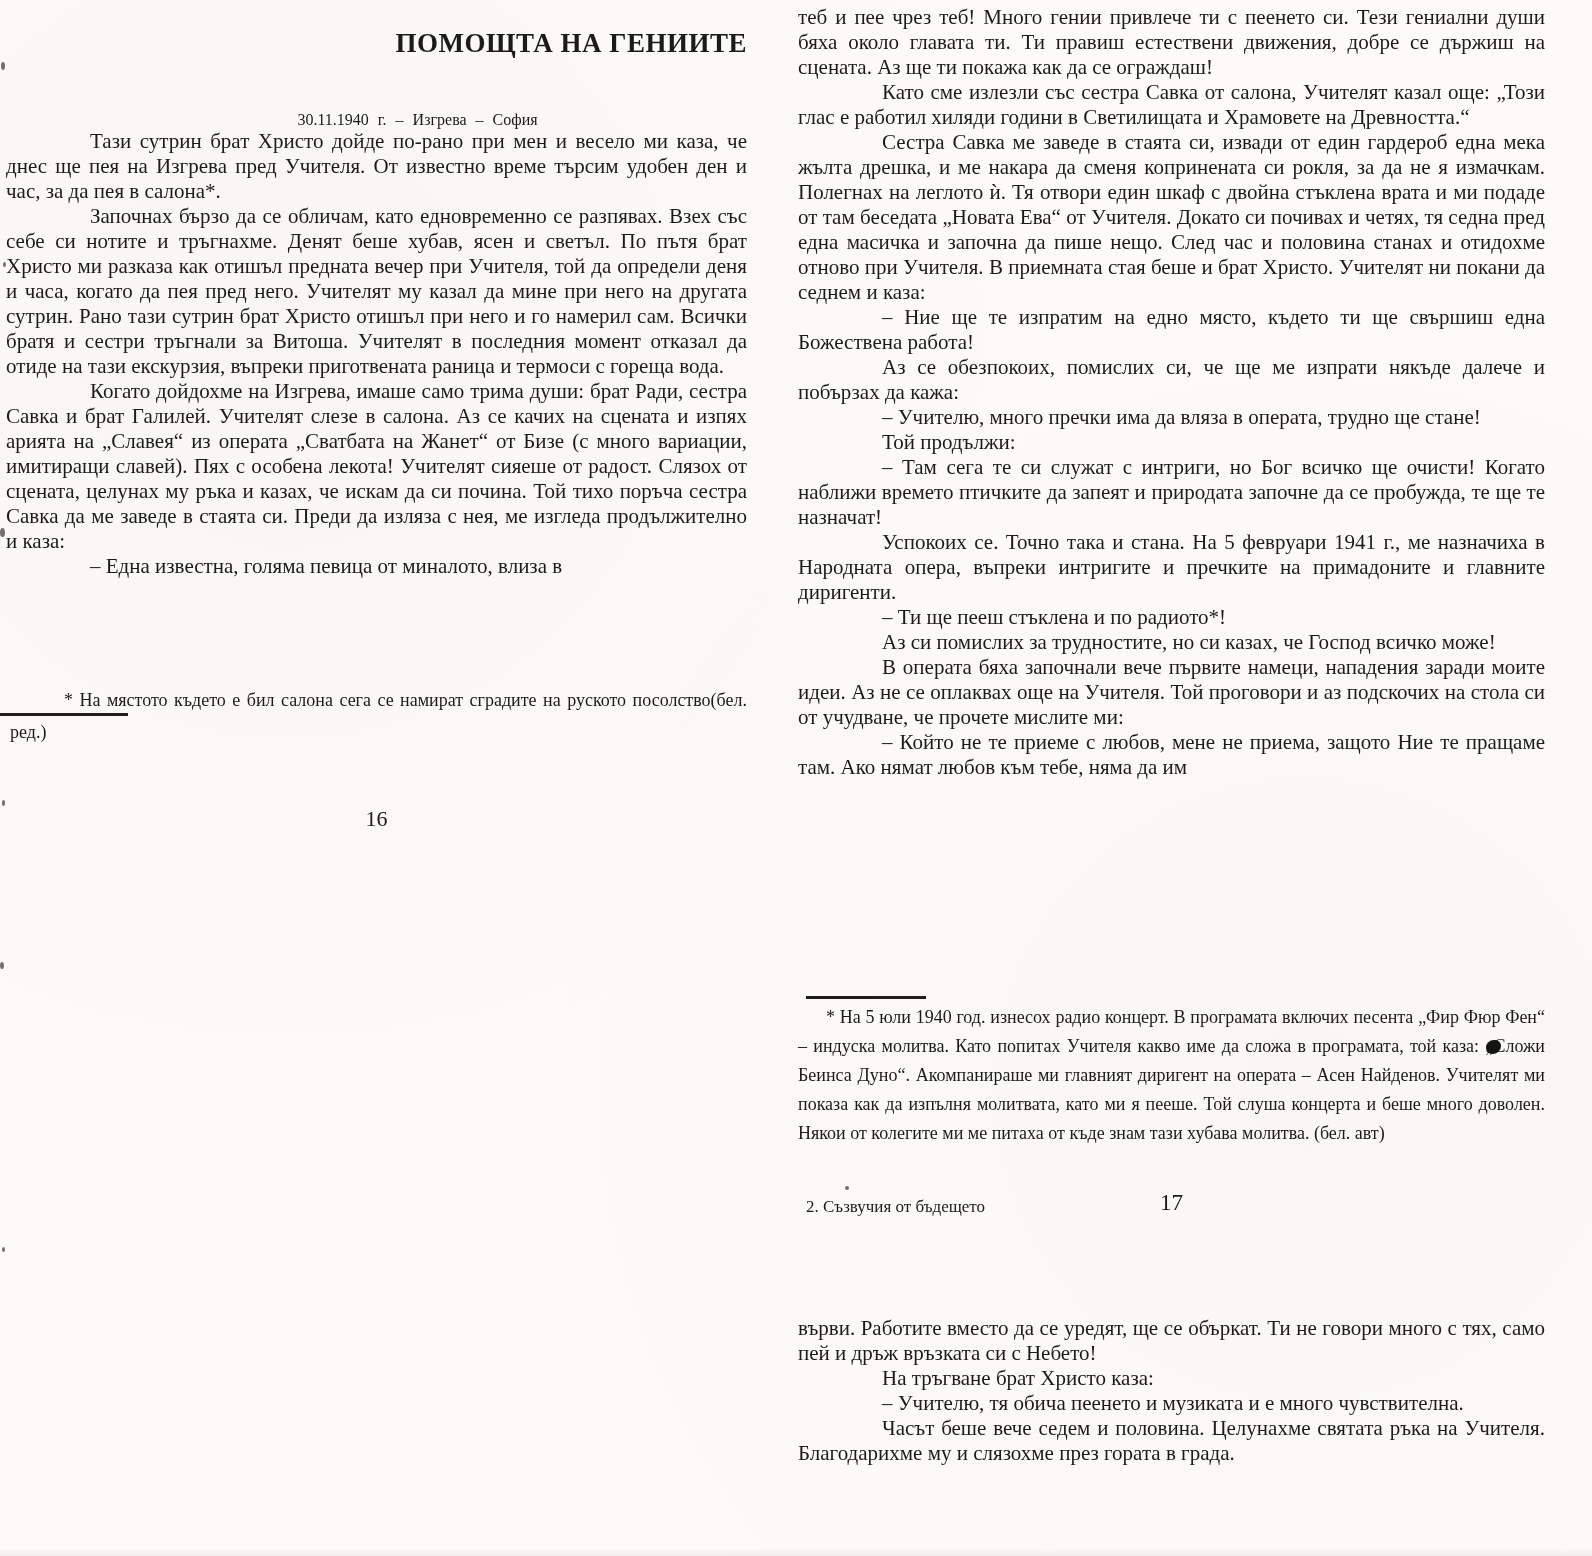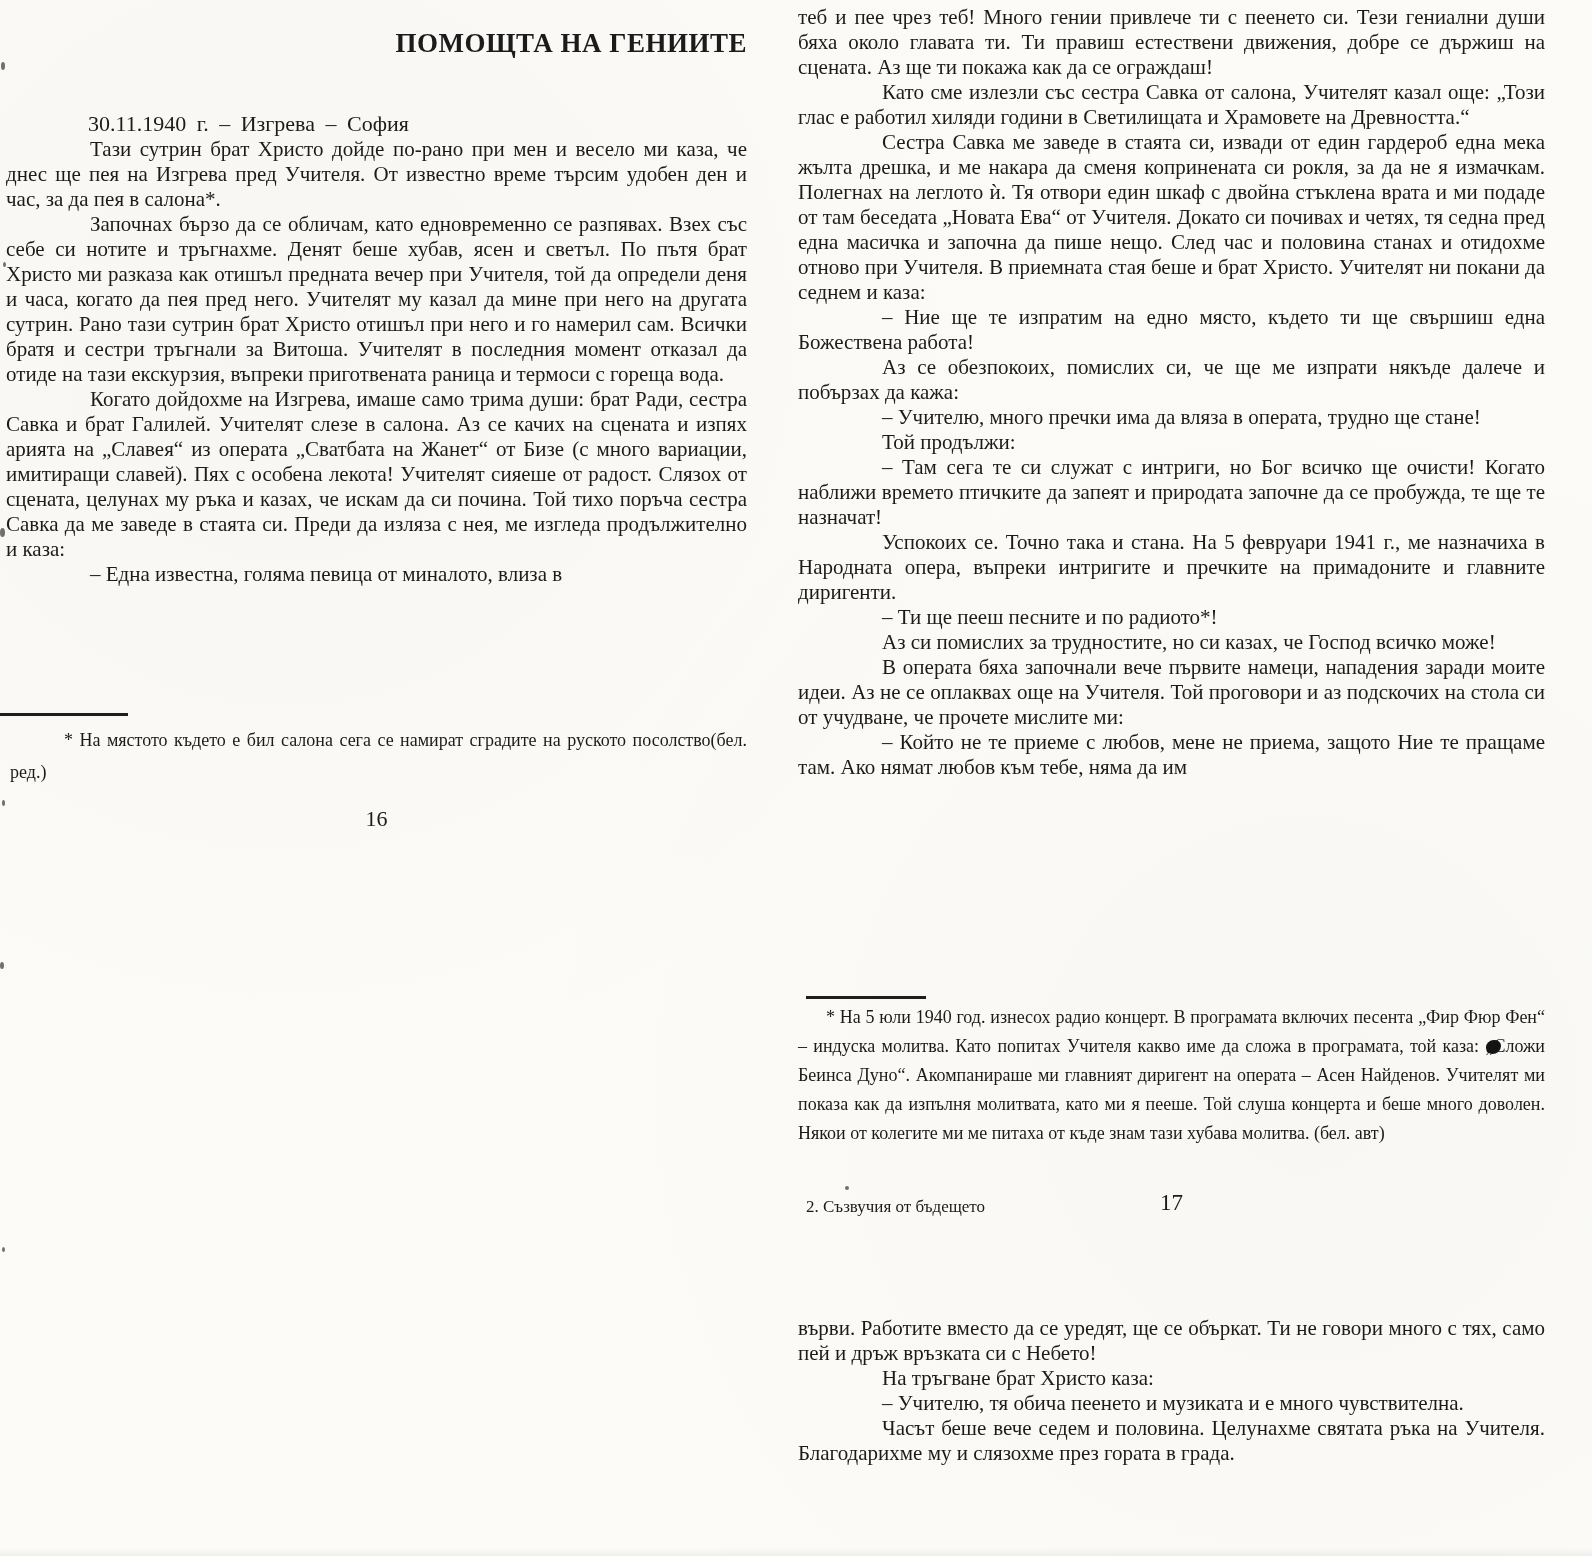--- a/index.html
+++ b/index.html
@@ -15,30 +15,30 @@
     font-family:"Liberation Serif","DejaVu Serif",serif;
     color:#1b1b1b;
   }
   .col { position:absolute; top:0; }
   #col-left  { left:6px;   width:741px; }
   #col-right { left:798px; width:747px; }
   .title {
     text-align:right; font-size:27px; font-weight:700;
     letter-spacing:0.5px; margin:28px 0 0 0;
   }
-  .dateline { font-size:22px; margin:52px 0 0 82px; word-spacing:5px; }
+  .dateline { font-size:16px; margin:52px 0 0 82px; word-spacing:5px;text-align:center; }
   .body { font-size:21px; line-height:25px; text-align:justify; margin:0; }
   .indent { text-indent:84px; }
   .mt-first-left { margin-top:0; }
   .mt-first-right { margin-top:5px; }
   .rule { position:absolute; background:#1e1e1e; height:3px; }
   #rule-left  { left:0px;   top:713px; width:128px; }
   #rule-right { left:806px; top:996px; width:120px; }
   .footnote { position:absolute; font-size:18px; text-align:justify; margin:0; }
-  #fn-left  { left:10px;  top:724px;  width:737px; line-height:32px; text-indent:54px;font-family:Liberation Serif, serif; }
+  #fn-left  { left:10px;  top:684px;  width:737px; line-height:32px; text-indent:54px;font-family:Liberation Serif, serif; }
   #fn-right { left:798px; top:1003px; width:747px; line-height:29px; text-indent:28px; }
   #pn-left  { position:absolute; left:6px; top:806px; width:741px;
               text-align:center; font-size:22px; }
   #footer-right { position:absolute; left:798px; top:1190px; width:747px; height:30px; }
   #sig { position:absolute; left:8px; top:7px; font-size:17px; }
   #pn-right { position:absolute; left:0; top:0; width:100%; text-align:center; font-size:23px; }
   #next-frag { position:absolute; left:798px; top:1316px; width:747px; }
   .speck { position:absolute; background:#4e4e4e; border-radius:50%; opacity:0.8; }
   #blot {
     position:absolute; left:1486px; top:1040px; width:15px; height:14px;
@@ -70,21 +70,21 @@
   <div class="col" id="col-right">
     <p class="body mt-first-right">теб и пее чрез теб! Много гении привлече ти с пеенето си. Тези гениални души бяха около главата ти. Ти правиш естествени движения, добре се държиш на сцената. Аз ще ти покажа как да се ограждаш!</p>
     <p class="body indent">Като сме излезли със сестра Савка от салона, Учителят казал още: „Този глас е работил хиляди години в Светилищата и Храмовете на Древността.“</p>
     <p class="body indent">Сестра Савка ме заведе в стаята си, извади от един гардероб една мека жълта дрешка, и ме накара да сменя копринената си рокля, за да не я измачкам. Полегнах на леглото ѝ. Тя отвори един шкаф с двойна стъклена врата и ми подаде от там беседата „Новата Ева“ от Учителя. Докато си почивах и четях, тя седна пред една масичка и започна да пише нещо. След час и половина станах и отидохме отново при Учителя. В приемната стая беше и брат Христо. Учителят ни покани да седнем и каза:</p>
     <p class="body indent">– Ние ще те изпратим на едно място, където ти ще свършиш една Божествена работа!</p>
     <p class="body indent">Аз се обезпокоих, помислих си, че ще ме изпрати някъде далече и побързах да кажа:</p>
     <p class="body indent">– Учителю, много пречки има да вляза в операта, трудно ще стане!</p>
     <p class="body indent">Той продължи:</p>
     <p class="body indent">– Там сега те си служат с интриги, но Бог всичко ще очисти! Когато наближи времето птичките да запеят и природата започне да се пробужда, те ще те назначат!</p>
     <p class="body indent">Успокоих се. Точно така и стана. На 5 февруари 1941 г., ме назначиха в Народната опера, въпреки интригите и пречките на примадоните и главните диригенти.</p>
-    <p class="body indent">– Ти ще пееш песните и по радиото*!</p>
+    <p class="body indent">– Ти ще пееш стъклена и по радиото*!</p>
     <p class="body indent">Аз си помислих за трудностите, но си казах, че Господ всичко може!</p>
     <p class="body indent">В операта бяха започнали вече първите намеци, нападения заради моите идеи. Аз не се оплаквах още на Учителя. Той проговори и аз подскочих на стола си от учудване, че прочете мислите ми:</p>
     <p class="body indent">– Който не те приеме с любов, мене не приема, защото Ние те пращаме там. Ако нямат любов към тебе, няма да им</p>
   </div>
 
   <div class="rule" id="rule-right"></div>
   <p class="footnote" id="fn-right">* На 5 юли 1940 год. изнесох радио концерт. В програмата включих песента „Фир Фюр Фен“ – индуска молитва. Като попитах Учителя какво име да сложа в програмата, той каза: „Сложи Беинса Дуно“. Акомпанираше ми главният диригент на операта – Асен Найденов. Учителят ми показа как да изпълня молитвата, като ми я пееше. Той слуша концерта и беше много доволен. Някои от колегите ми ме питаха от къде знам тази хубава молитва. (бел. авт)</p>
 
   <div id="footer-right">
     <span id="pn-right">17</span>

